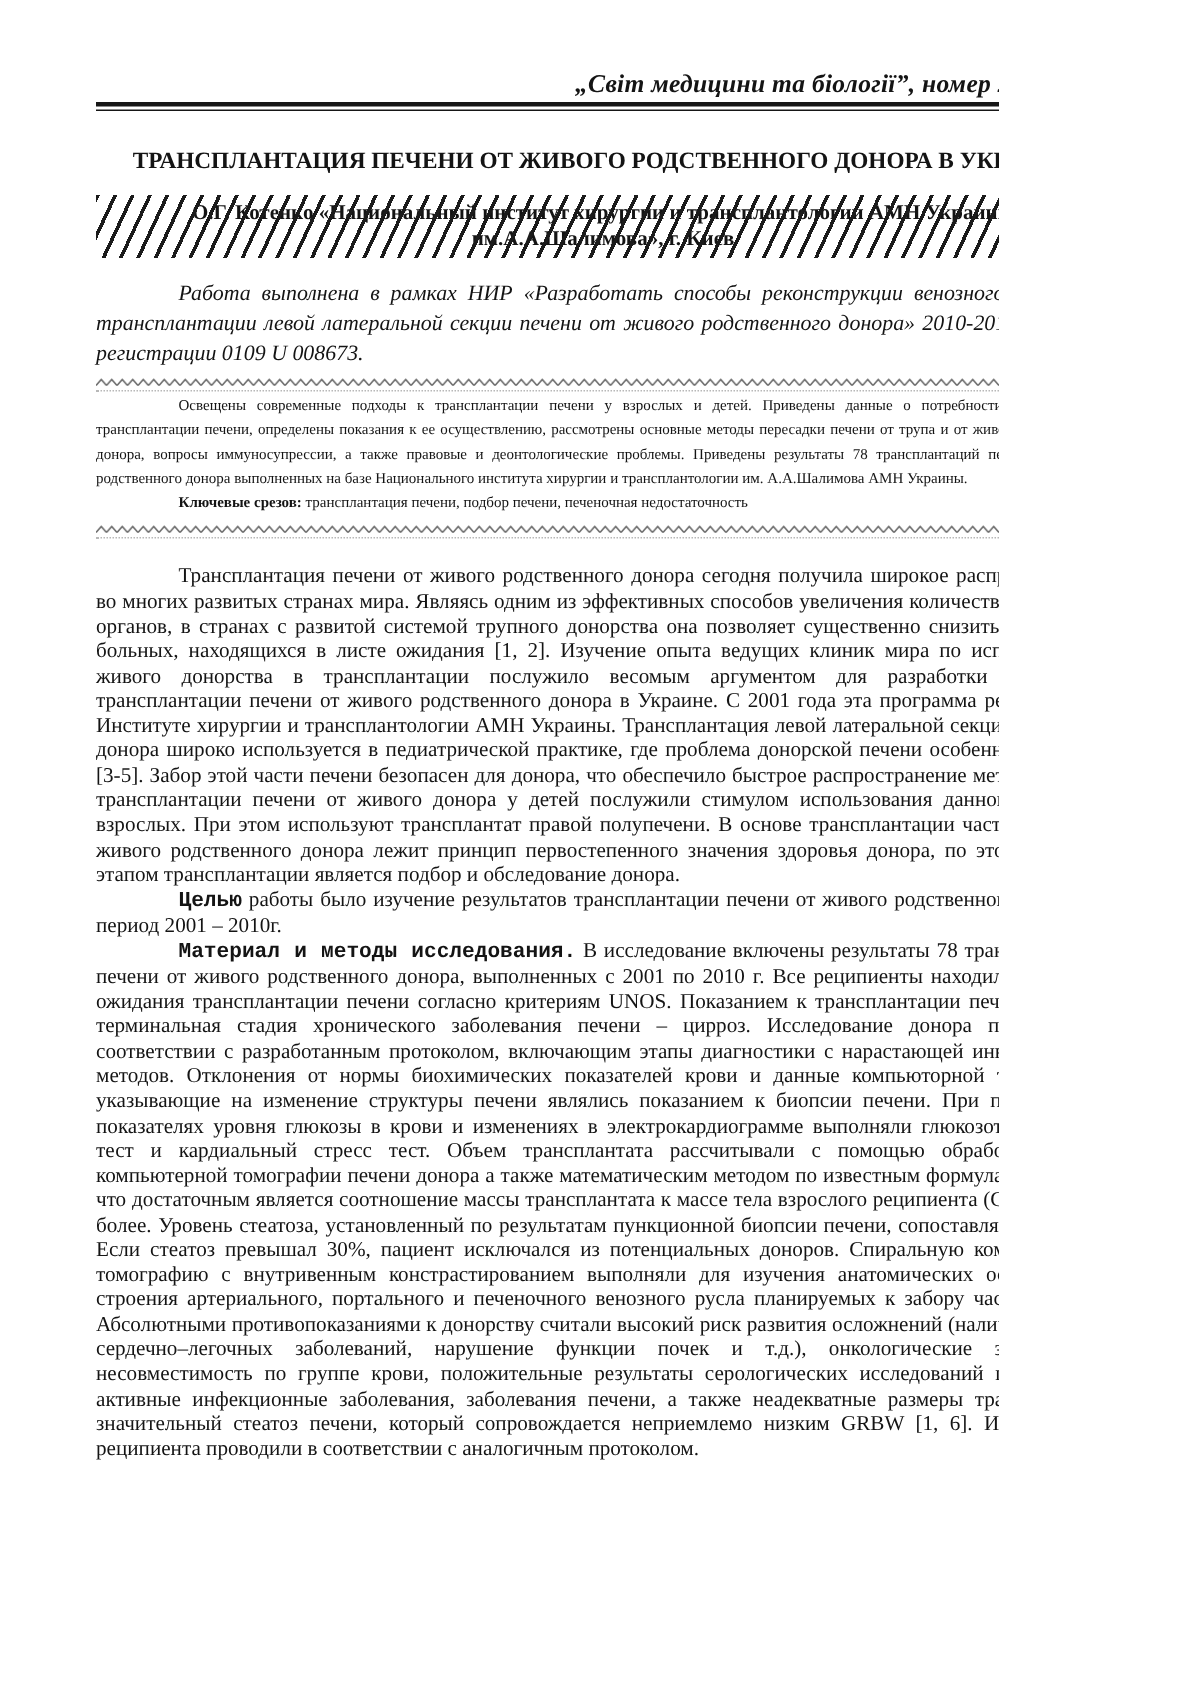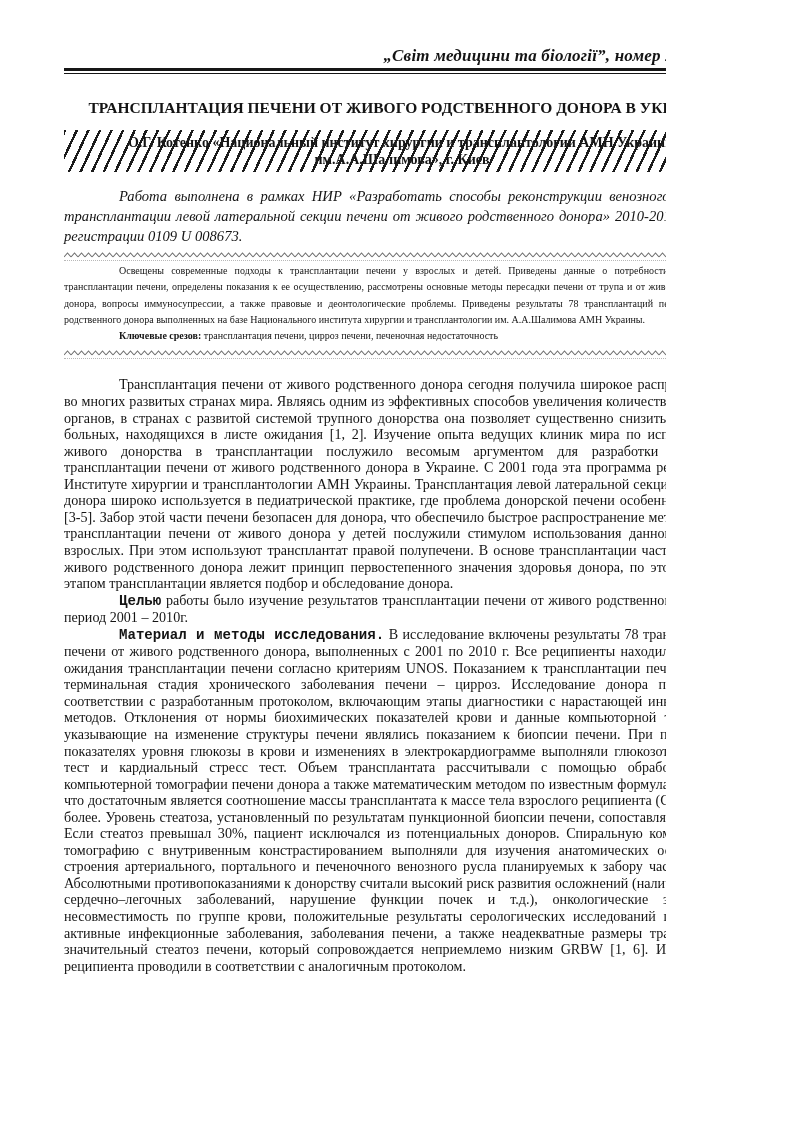--- a/index.html
+++ b/index.html
@@ -157,21 +157,21 @@
 
     <div class="separator">
       <svg width="676" height="6">
           <rect width="676" height="6" fill="url(#zigzag)"></rect>
         </svg>
       <div class="dots"></div>
     </div>
 
     <div class="abstract-block">
       <p class="abstract-text">Освещены современные подходы к трансплантации печени у взрослых и детей. Приведены данные о потребности в выполнении трансплантации печени, определены показания к ее осуществлению, рассмотрены основные методы пересадки печени от трупа и от живого родственного донора, вопросы иммуносупрессии, а также правовые и деонтологические проблемы. Приведены результаты 78 трансплантаций печени от живого родственного донора выполненных на базе Национального института хирургии и трансплантологии им. А.А.Шалимова АМН Украины.</p>
-      <p class="keywords-line"><span class="kw-label">Ключевые срезов:</span><span> трансплантация печени, цирроз печени, печеночная недостаточность</span></p>
+      <p class="keywords-line"><span class="kw-label">Ключевые срезов:</span><span> трансплантация печени, подбор печени, печеночная недостаточность</span></p>
     </div>
 
     <div class="separator">
       <svg width="676" height="6">
           <rect width="676" height="6" fill="url(#zigzag)"></rect>
         </svg>
       <div class="dots"></div>
     </div>
 
     <div class="body-text">

